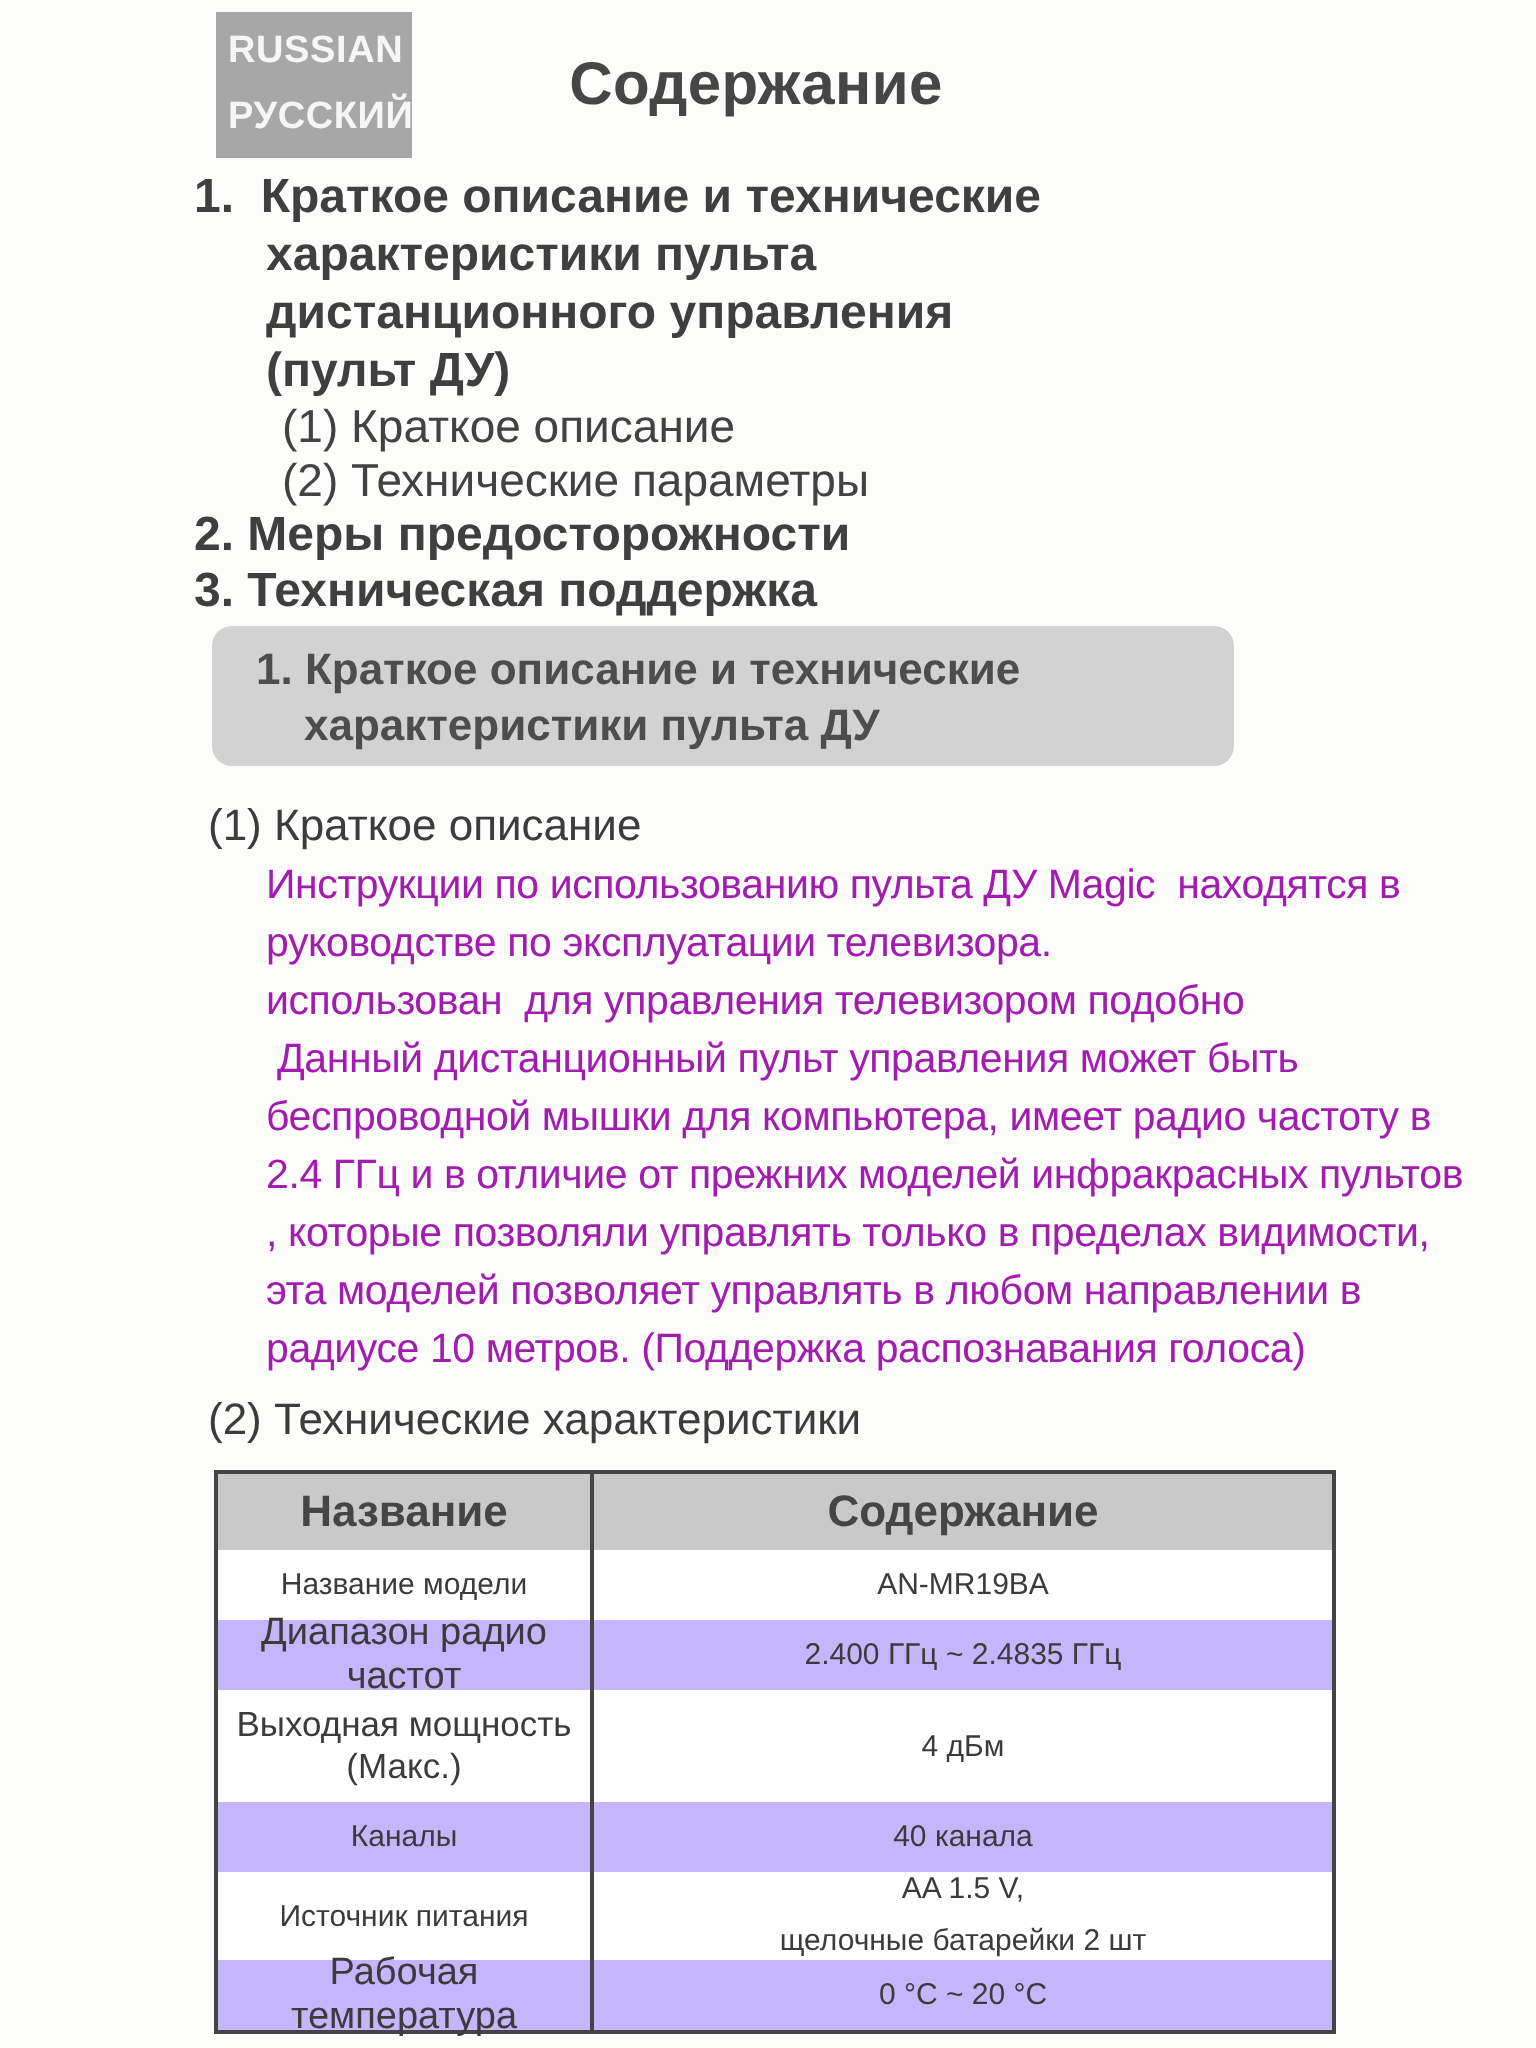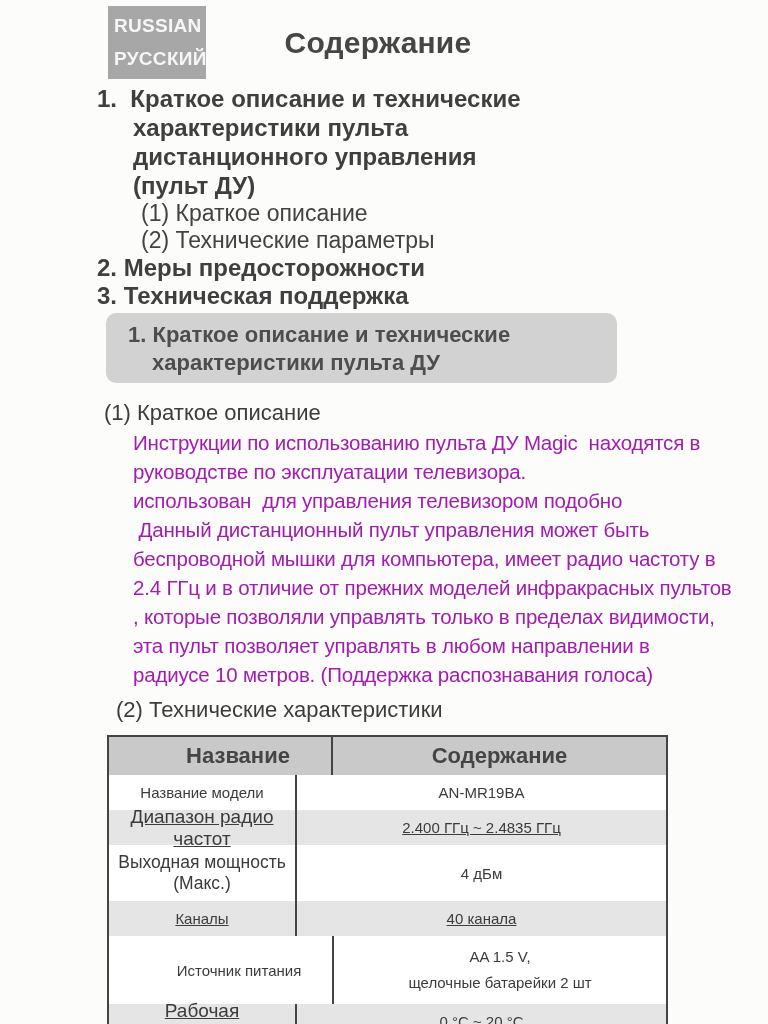--- a/index.html
+++ b/index.html
@@ -78,46 +78,46 @@
   .desc-para { position: absolute; left: 133px; top: 428px; }
   .para-line {
     font-size: 20.5px; line-height: 29px;
     color: #a21caf;
     white-space: pre;
     letter-spacing: -0.2px;
   }
 
   
   .specs-label {
-    position: absolute; left: 116px; top: 697px;
+    position: absolute; left: 104px; top: 697px;
     font-size: 22px; color: #3c3c3c;
     white-space: pre;
   }
 
   .spec-table {
     position: absolute; left: 107px; top: 735px;
     width: 557px;
     border: 2px solid #444444;
     background: #ffffff;
   }
   .t-row { display: flex; align-items: stretch; }
   .t-cell {
     display: flex; align-items: center; justify-content: center;
     text-align: center;
     color: #3b3b3b;
     white-space: pre-line;
   }
   .t-name  { width: 186px; border-right: 2px solid #444444; flex: none; }
   .t-value { flex: 1; }
-  .row-header { height: 38px; background: #c9c9c9; padding-left: 36px; }
+  .row-header { height: 38px; background: #c9c9c9; }
   .row-header .t-cell { font-weight: bold; font-size: 22px; color: #454545; }
-  .row-shaded { background: #e5e5e5; text-decoration: underline; }
+  .row-shaded { background: #c4b5fd; }
   .h35 { height: 35px; }
   .h40 { height: 56px; }
-  .h64 { height: 68px; margin-left: 37px; }
+  .h64 { height: 44px; }
   .fs21 { font-size: 15px; }
   .fs19 { font-size: 19px; }
   .fs18 { font-size: 17.5px; }
   .lh26 { line-height: 26px; }
 </style>
 </head>
 <body>
 
 <div class="page">
 
@@ -145,21 +145,21 @@
   <div class="desc-label">(1) Краткое описание</div>
 
   <div class="desc-para">
     <div class="para-line">Инструкции по использованию пульта ДУ Magic  находятся в</div>
     <div class="para-line">руководстве по эксплуатации телевизора.</div>
     <div class="para-line">использован  для управления телевизором подобно</div>
     <div class="para-line"> Данный дистанционный пульт управления может быть</div>
     <div class="para-line">беспроводной мышки для компьютера, имеет радио частоту в</div>
     <div class="para-line">2.4 ГГц и в отличие от прежних моделей инфракрасных пультов</div>
     <div class="para-line">, которые позволяли управлять только в пределах видимости,</div>
-    <div class="para-line">эта пульт позволяет управлять в любом направлении в</div>
+    <div class="para-line">эта моделей позволяет управлять в любом направлении в</div>
     <div class="para-line">радиусе 10 метров. (Поддержка распознавания голоса)</div>
   </div>
 
   <div class="specs-label">(2) Технические характеристики</div>
 
   <div class="spec-table">
     <div class="t-row row-header">
       <div class="t-cell t-name">Название</div>
       <div class="t-cell t-value">Содержание</div>
     </div>

